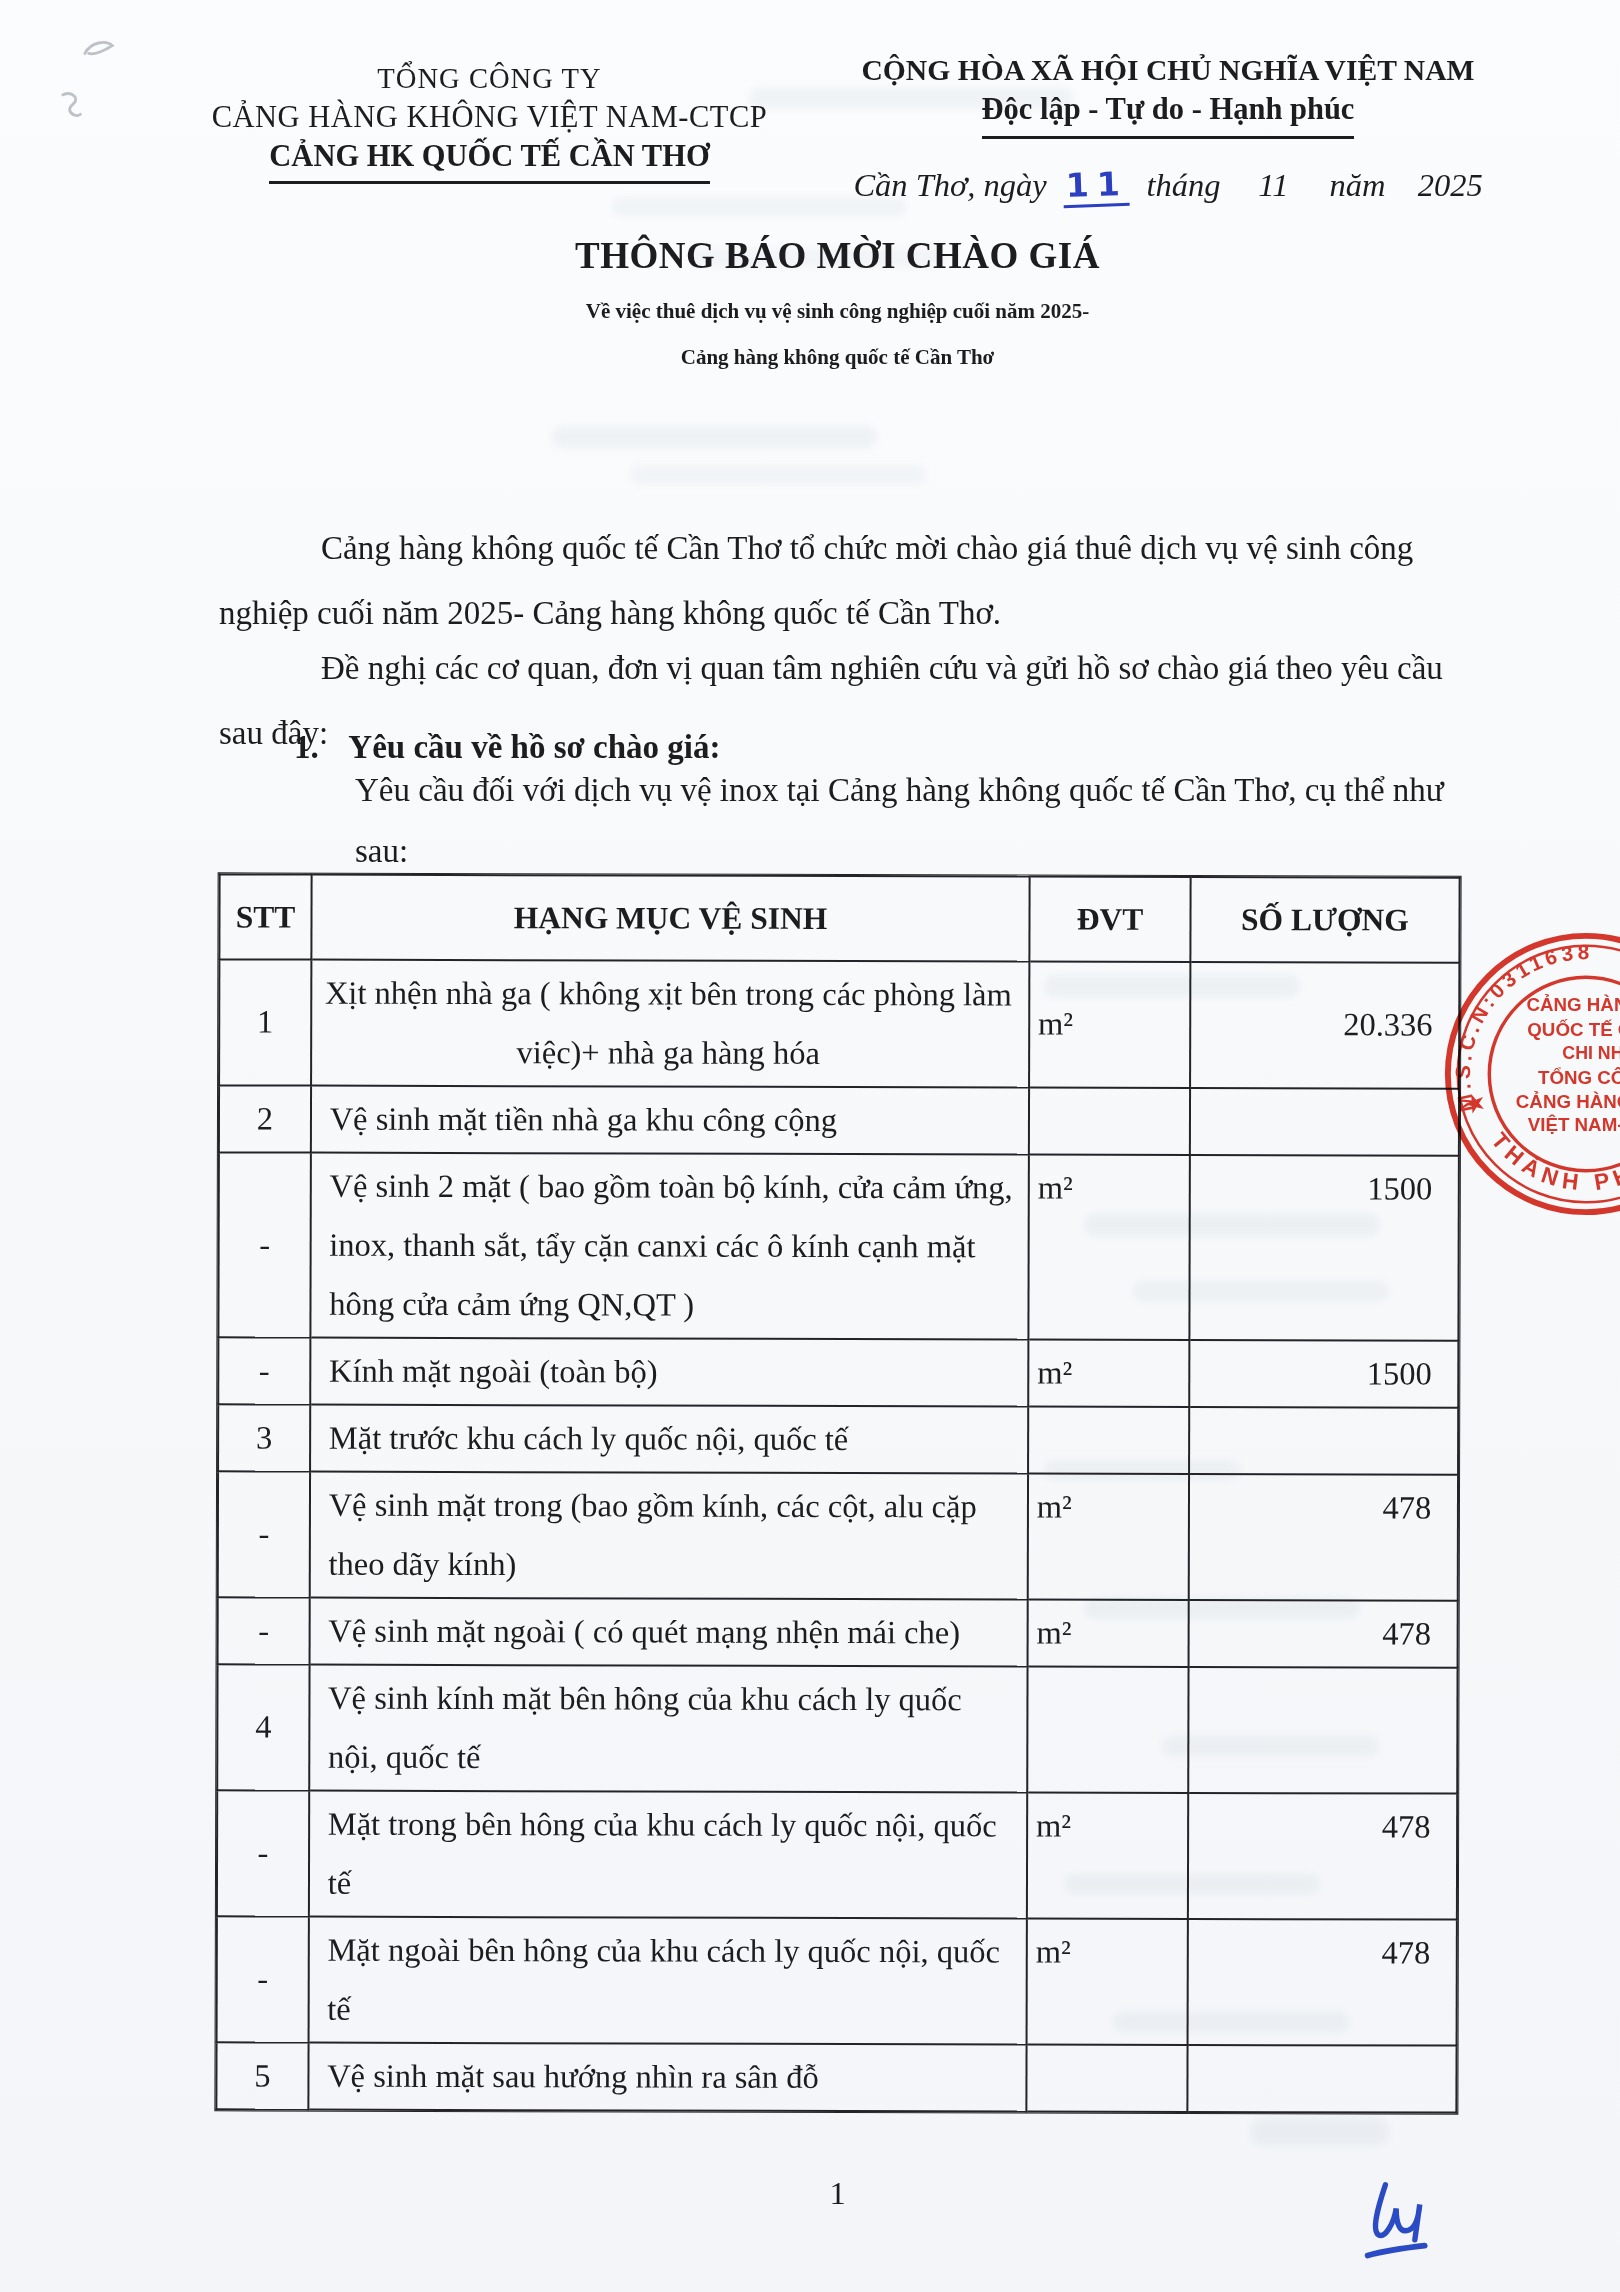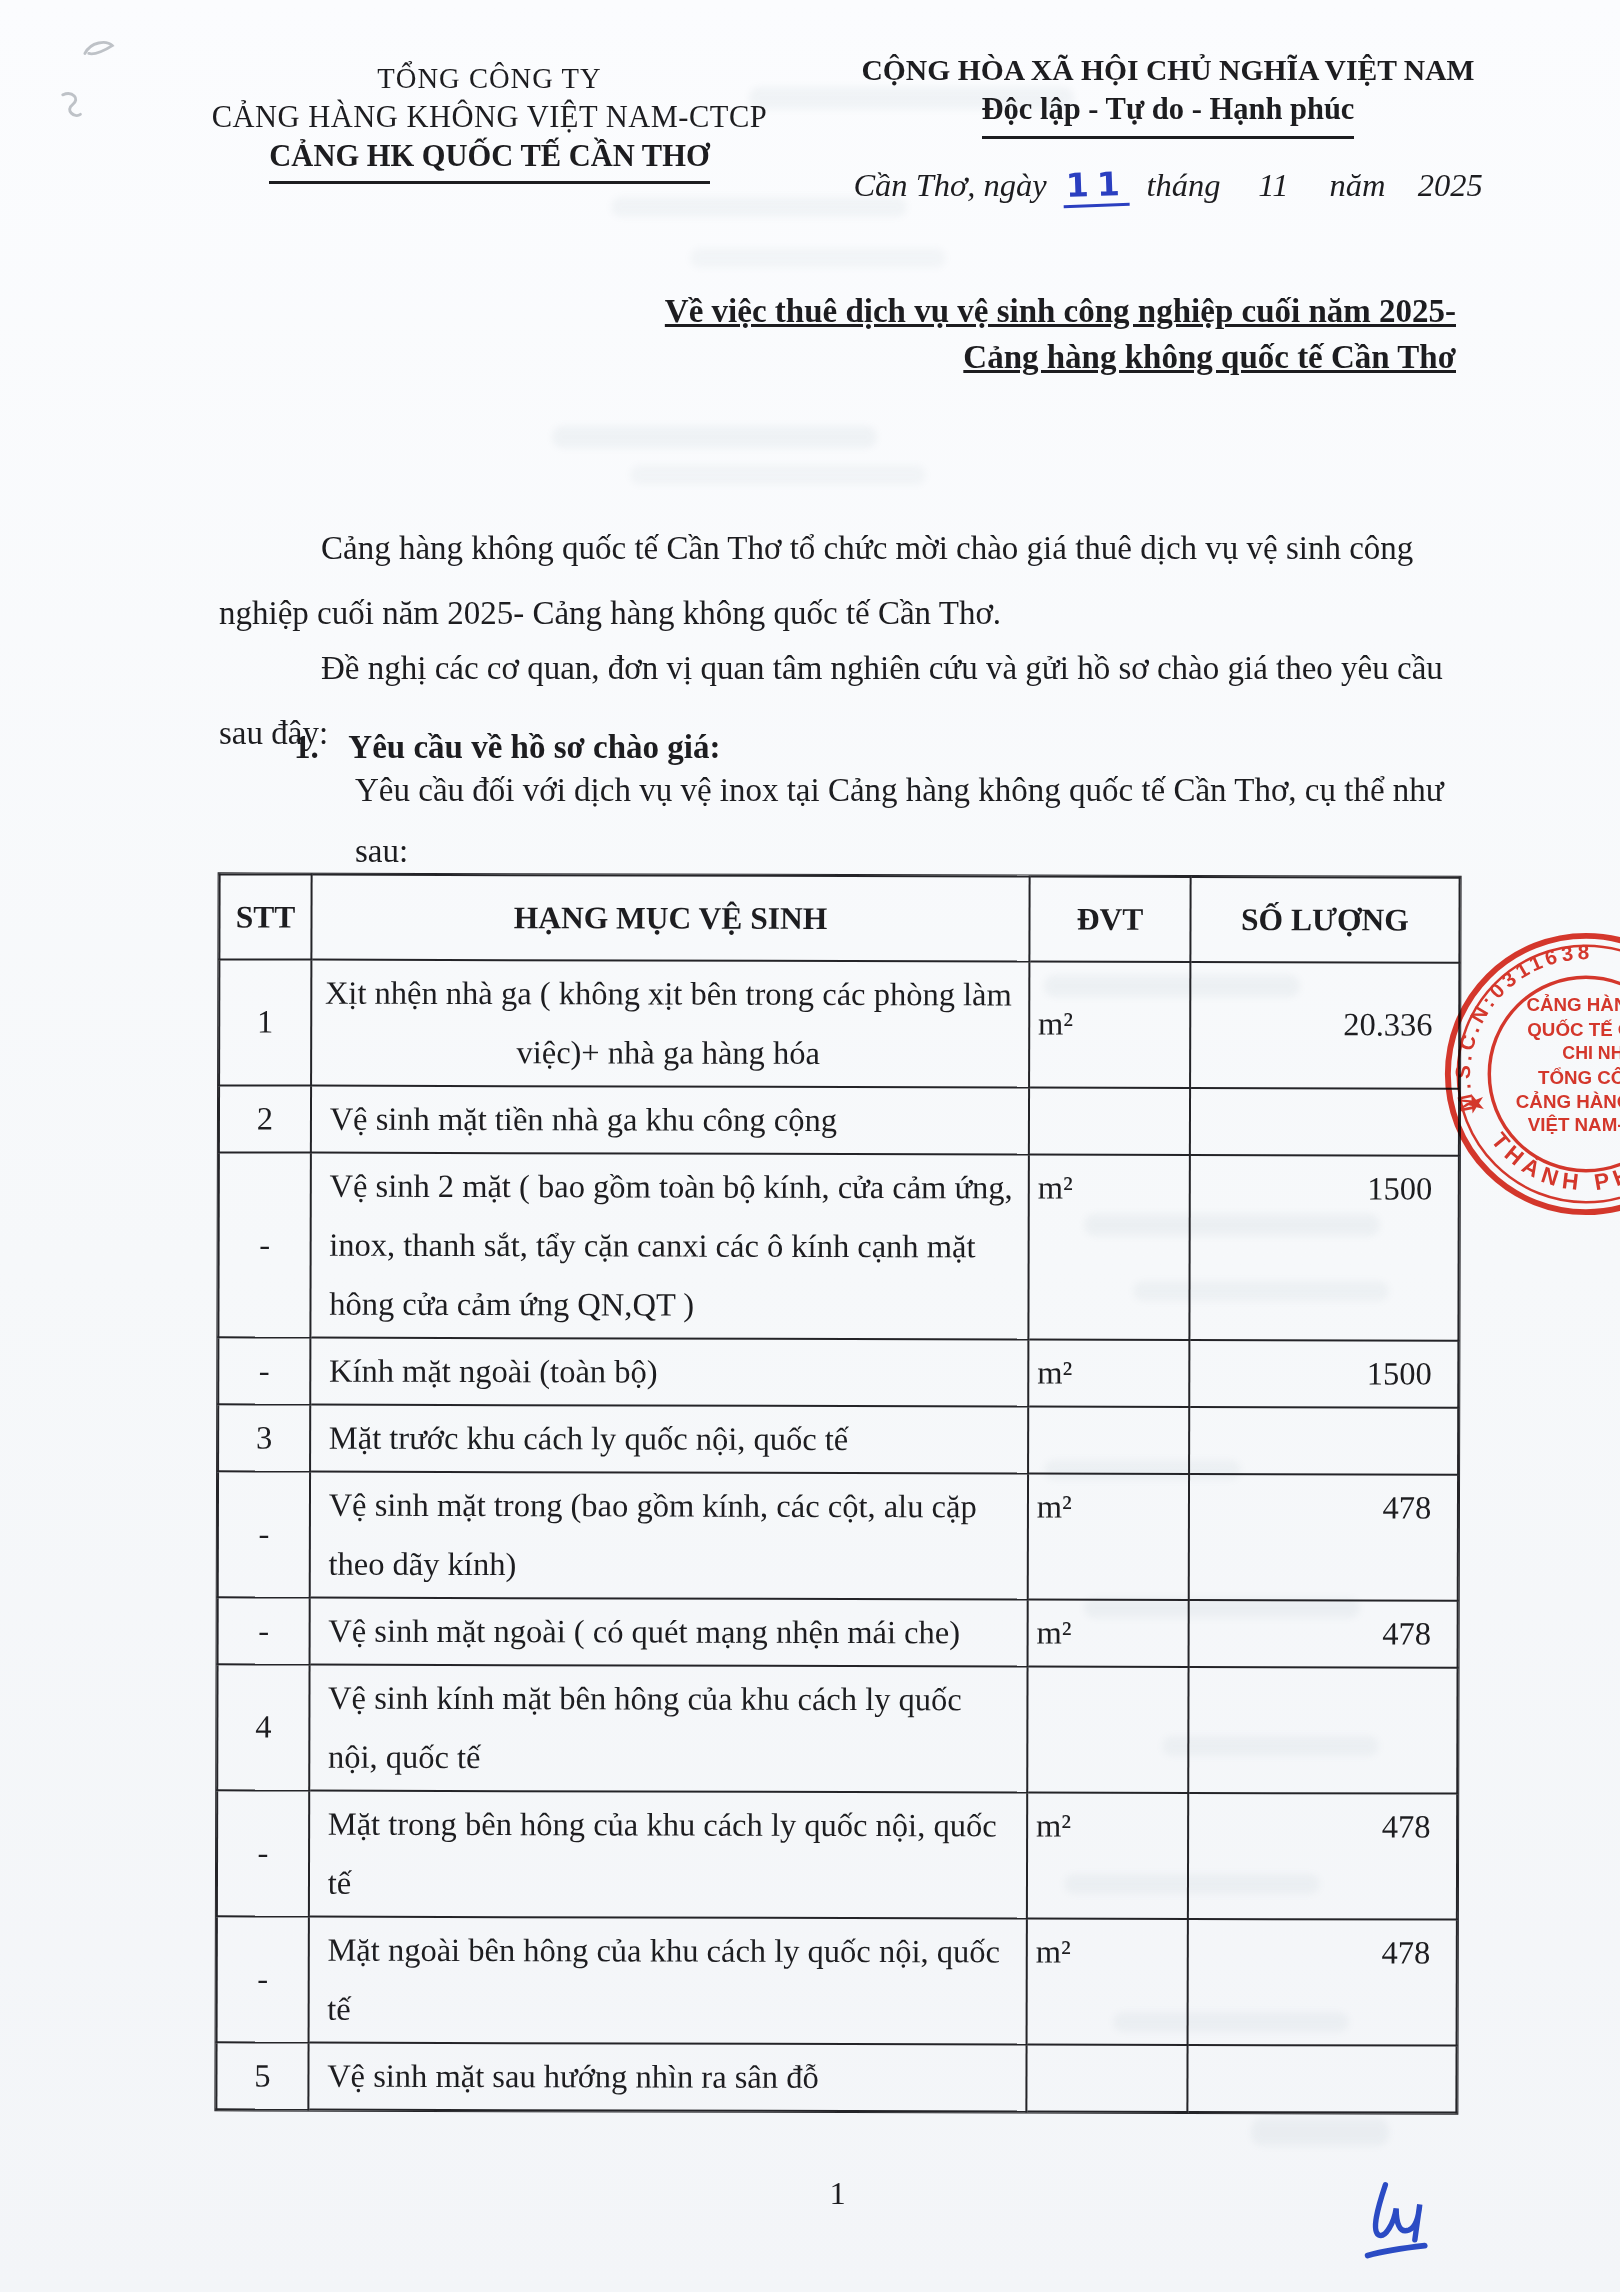--- a/index.html
+++ b/index.html
@@ -28,21 +28,21 @@
   .hand-day{
     font-family:"DejaVu Sans",sans-serif;font-style:normal;font-weight:bold;
     color:#2b3fc0;font-size:33px;letter-spacing:7.9px;
     border-bottom:3px solid #2b3fc0;padding:0 1px 0 3px;margin:0 9.9px 0 7.9px;
     display:inline-block;transform:rotate(-2deg);
   }
   .date-month{margin:0 33px 0 29.6px;}
   .date-yl{margin-right:24px;}
   
   .title{left:219px;top:234px;width:1237px;text-align:center;font-weight:bold;font-size:37px;letter-spacing:0.5px;}
-  .subtitle{left:219px;top:288px;width:1237px;text-align:right;font-weight:bold;font-size:33px;line-height:46px;text-decoration:underline;}
+  .subtitle{left:219px;top:288px;width:1237px;text-align:center;font-weight:bold;font-size:21px;line-height:46px;}
   
   .para{left:219px;width:1243px;font-size:33px;line-height:65px;text-indent:102px;}
   .p1{top:516px;}
   .p2{top:636px;}
   .sec-heading{left:294px;top:729px;font-size:33px;font-weight:bold;}
   .sec-num{margin-right:29.6px;}
   .intro{left:355px;top:760px;width:1107px;font-size:33px;line-height:61px;}
   
   .tbl{
     left:217px;top:875px;width:1239px;
@@ -114,20 +114,21 @@
 
   <div class="abs dateline">
     <span>Cần Thơ, ngày</span>
     <span class="hand-day">11</span>
     <span>tháng</span>
     <span class="date-month">11</span>
     <span class="date-yl">năm</span>
     <span>2025</span>
   </div>
 
+  <div class="abs title">THÔNG BÁO MỜI CHÀO GIÁ</div>
   <div class="abs subtitle">
     <div>Về việc thuê dịch vụ vệ sinh công nghiệp cuối năm 2025-</div>
     <div>Cảng hàng không quốc tế Cần Thơ</div>
   </div>
 
   <div class="abs para p1">Cảng hàng không quốc tế Cần Thơ tổ chức mời chào giá thuê dịch vụ vệ sinh công nghiệp cuối năm 2025- Cảng hàng không quốc tế Cần Thơ.</div>
   <div class="abs para p2">Đề nghị các cơ quan, đơn vị quan tâm nghiên cứu và gửi hồ sơ chào giá theo yêu cầu sau đây:</div>
 
   <div class="abs sec-heading">
     <span class="sec-num">1.</span><span>Yêu cầu về hồ sơ chào giá:</span>

